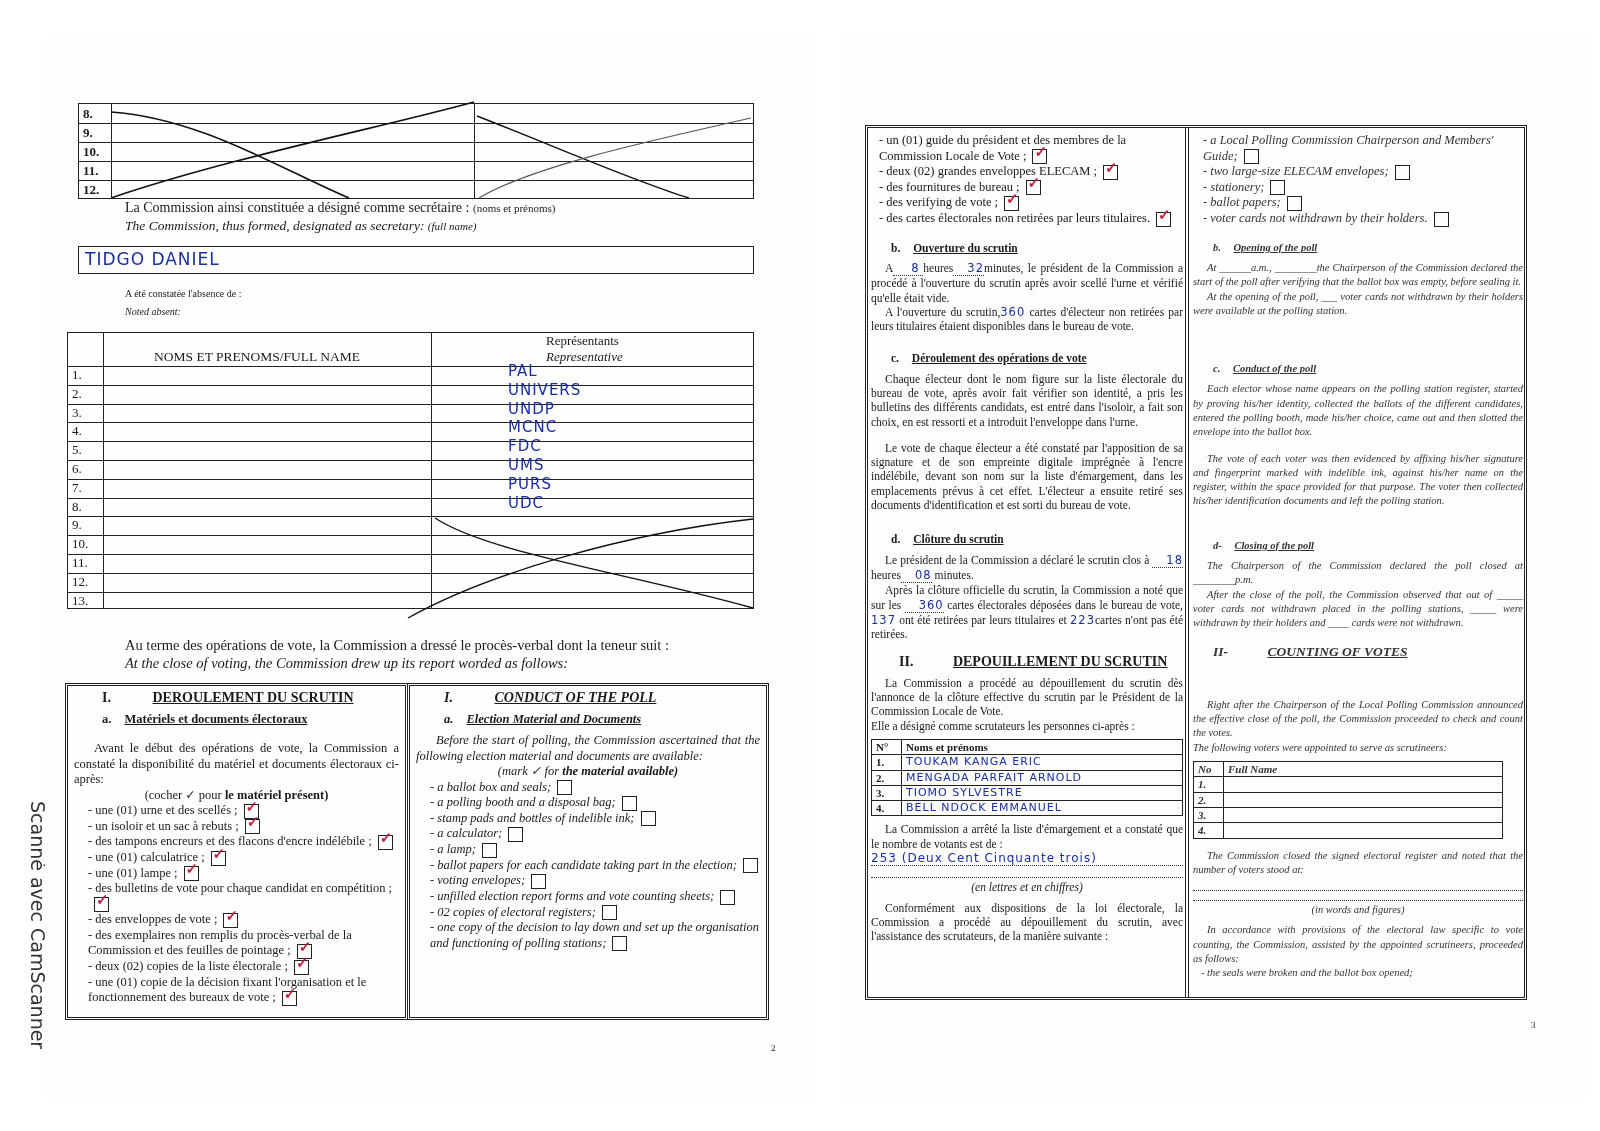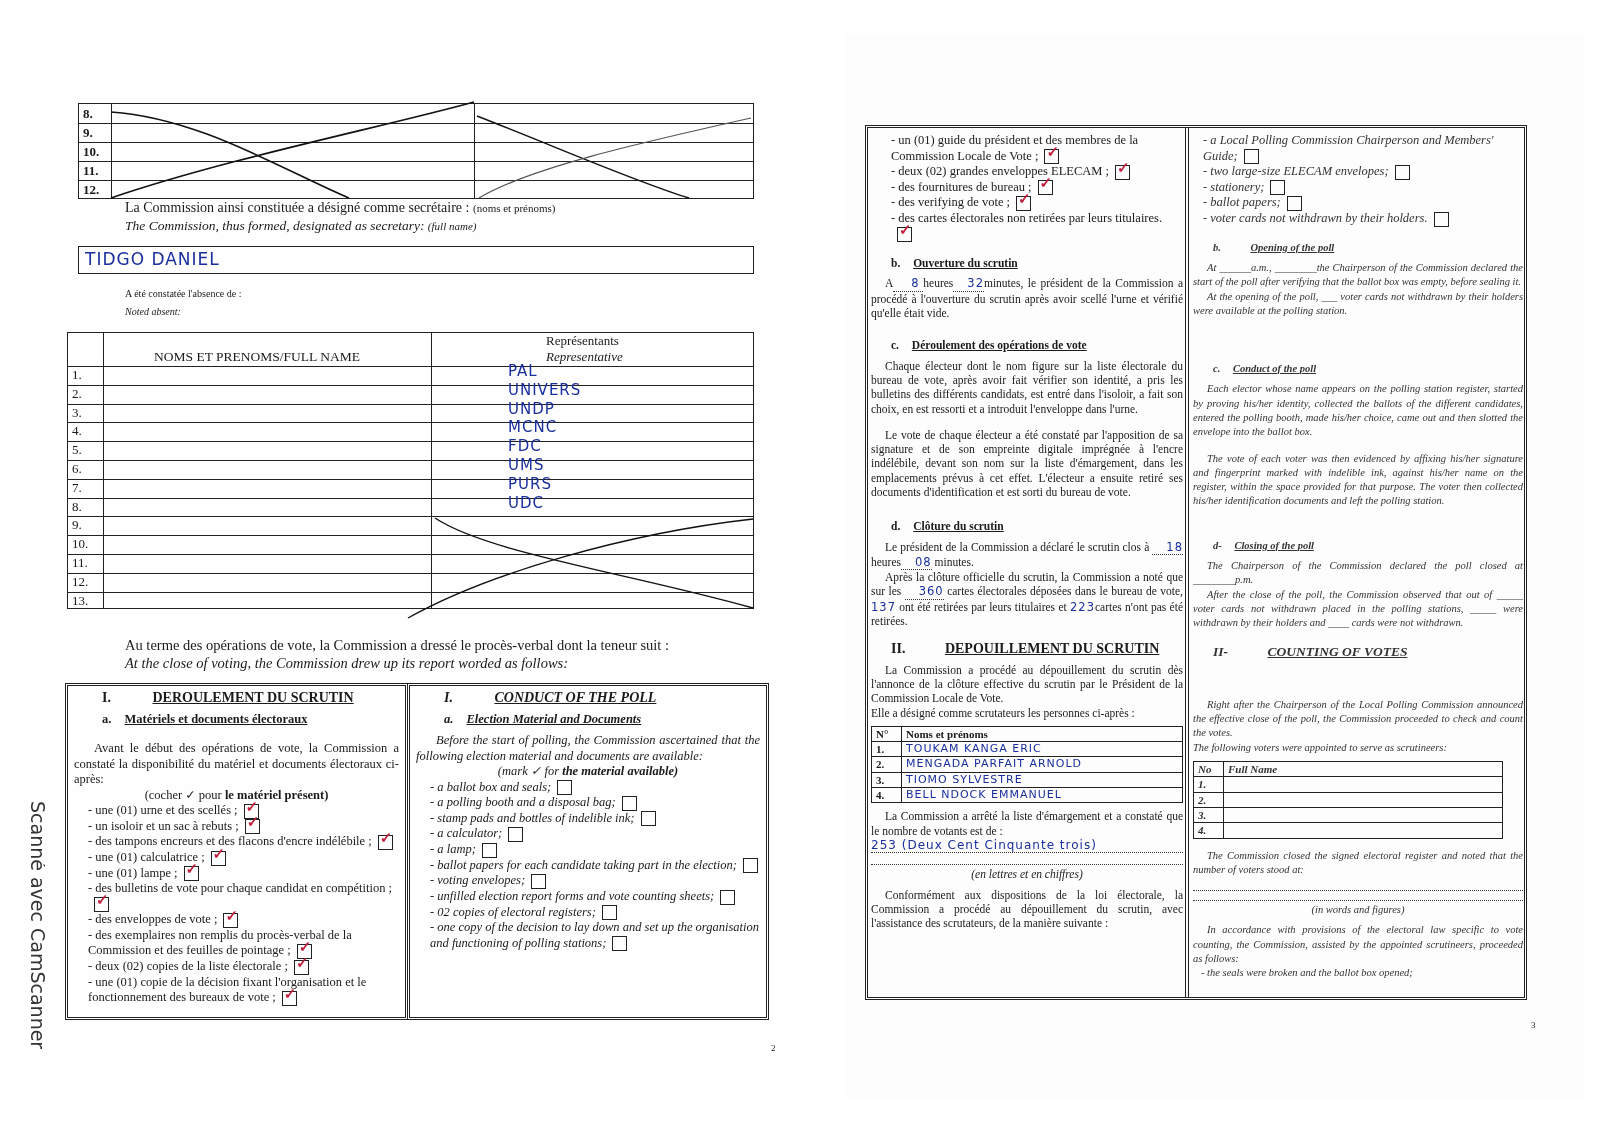--- a/index.html
+++ b/index.html
@@ -191,55 +191,58 @@
   </div>
 
   <div class="txt" style="left:726px; top:1008px; font-size:9px;">2</div>
 </div>
 
 <div id="page-right">
   <div class="box-section" style="left:20px; top:90px; width:662px; height:875px;"></div>
   <div style="position:absolute; left:340px; top:93px; height:869px; border-left:4px double #222;"></div>
 
   <div class="rcol" style="left:26px; top:98px; width:312px;">
-    <div id="r-fr-items" style="margin-left:20px;">
+    <div id="r-fr-items" style="margin-left:8px;">
         <div class="item"><span>- un (01) guide du président et des membres de la Commission Locale de Vote ;</span><span class="check on"></span></div>
         <div class="item"><span>- deux (02) grandes enveloppes ELECAM ;</span><span class="check on"></span></div>
         <div class="item"><span>- des fournitures de bureau ;</span><span class="check on"></span></div>
         <div class="item"><span>- des verifying de vote ;</span><span class="check on"></span></div>
         <div class="item"><span>- des cartes électorales non retirées par leurs titulaires.</span><span class="check on"></span></div>
       </div>
 
     <div class="bold" style="margin:14px 0 6px 20px;">
       <span>b.</span>
       <span class="ul" style="margin-left:10px;">Ouverture du scrutin</span>
     </div>
     <p style="text-indent:14px;">
       <span>A</span><span class="blank hand">8</span><span>heures</span><span class="blank hand">32</span><span>minutes, le président de la Commission a procédé à l'ouverture du scrutin après avoir scellé l'urne et vérifié qu'elle était vide.</span>
+    </p>
+    <p style="text-indent:14px;">
+      <span>A l'ouverture du scrutin,</span><span class="hand">360</span> <span>cartes d'électeur non retirées par leurs titulaires étaient disponibles dans le bureau de vote.</span>
     </p>
 
     <div class="bold" style="margin:18px 0 6px 20px;">
       <span>c.</span>
       <span class="ul" style="margin-left:10px;">Déroulement des opérations de vote</span>
     </div>
     <p style="text-indent:14px;">Chaque électeur dont le nom figure sur la liste électorale du bureau de vote, après avoir fait vérifier son identité, a pris les bulletins des différents candidats, est entré dans l'isoloir, a fait son choix, en est ressorti et a introduit l'enveloppe dans l'urne.</p>
     <p style="text-indent:14px; margin-top:12px;">Le vote de chaque électeur a été constaté par l'apposition de sa signature et de son empreinte digitale imprégnée à l'encre indélébile, devant son nom sur la liste d'émargement, dans les emplacements prévus à cet effet. L'électeur a ensuite retiré ses documents d'identification et est sorti du bureau de vote.</p>
 
     <div class="bold" style="margin:20px 0 6px 20px;">
       <span>d.</span>
       <span class="ul" style="margin-left:10px;text-align:center;">Clôture du scrutin</span>
     </div>
     <p style="text-indent:14px;">
       <span>Le président de la Commission a déclaré le scrutin clos à</span> <span class="blank hand">18</span><span>heures</span><span class="blank hand">08</span> <span>minutes.</span>
     </p>
     <p style="text-indent:14px;">
       <span>Après la clôture officielle du scrutin, la Commission a noté que sur les</span> <span class="blank hand">360</span> <span>cartes électorales déposées dans le bureau de vote,</span> <span class="hand">137</span> <span>ont été retirées par leurs titulaires et</span> <span class="hand">223</span><span>cartes n'ont pas été retirées.</span>
     </p>
 
-    <div class="bold" style="margin:14px 0 6px 20px; font-size:14px;">
+    <div class="bold" style="margin:14px 0 6px 28px; font-size:14px;">
       <span>II.</span>
       <span class="ul" style="margin-left:36px;">DEPOUILLEMENT DU SCRUTIN</span>
     </div>
     <p style="text-indent:14px;">La Commission a procédé au dépouillement du scrutin dès l'annonce de la clôture effective du scrutin par le Président de la Commission Locale de Vote.</p>
     <p>Elle a désigné comme scrutateurs les personnes ci-après :</p>
     <table class="scrut-table" style="margin-top:6px;">
       <thead>
           <tr>
             <th style="width:30px;">N°</th>
             <th>Noms et prénoms</th>
@@ -275,21 +278,21 @@
     <div id="r-en-items" style="margin-left:10px;">
         <div class="item"><span>- a Local Polling Commission Chairperson and Members' Guide;</span><span class="check"></span></div>
         <div class="item"><span>- two large-size ELECAM envelopes;</span><span class="check"></span></div>
         <div class="item"><span>- stationery;</span><span class="check"></span></div>
         <div class="item"><span>- ballot papers;</span><span class="check"></span></div>
         <div class="item"><span>- voter cards not withdrawn by their holders.</span><span class="check"></span></div>
       </div>
 
     <div class="bold" style="margin:14px 0 6px 20px;">
       <span>b.</span>
-      <span class="ul" style="margin-left:27px;">Opening of the poll</span>
+      <span class="ul" style="margin-left:10px;">Opening of the poll</span>
     </div>
     <p style="text-indent:14px;">At ______a.m., ________the Chairperson of the Commission declared the start of the poll after verifying that the ballot box was empty, before sealing it.</p>
     <p style="text-indent:14px;">At the opening of the poll, ___ voter cards not withdrawn by their holders were available at the polling station.</p>
 
     <div class="bold" style="margin:44px 0 6px 20px;">
       <span>c.</span>
       <span class="ul" style="margin-left:10px;">Conduct of the poll</span>
     </div>
     <p style="text-indent:14px;">Each elector whose name appears on the polling station register, started by proving his/her identity, collected the ballots of the different candidates, entered the polling booth, made his/her choice, came out and then slotted the envelope into the ballot box.</p>
     <p style="text-indent:14px; margin-top:12px;">The vote of each voter was then evidenced by affixing his/her signature and fingerprint marked with indelible ink, against his/her name on the register, within the space provided for that purpose. The voter then collected his/her identification documents and left the polling station.</p>

